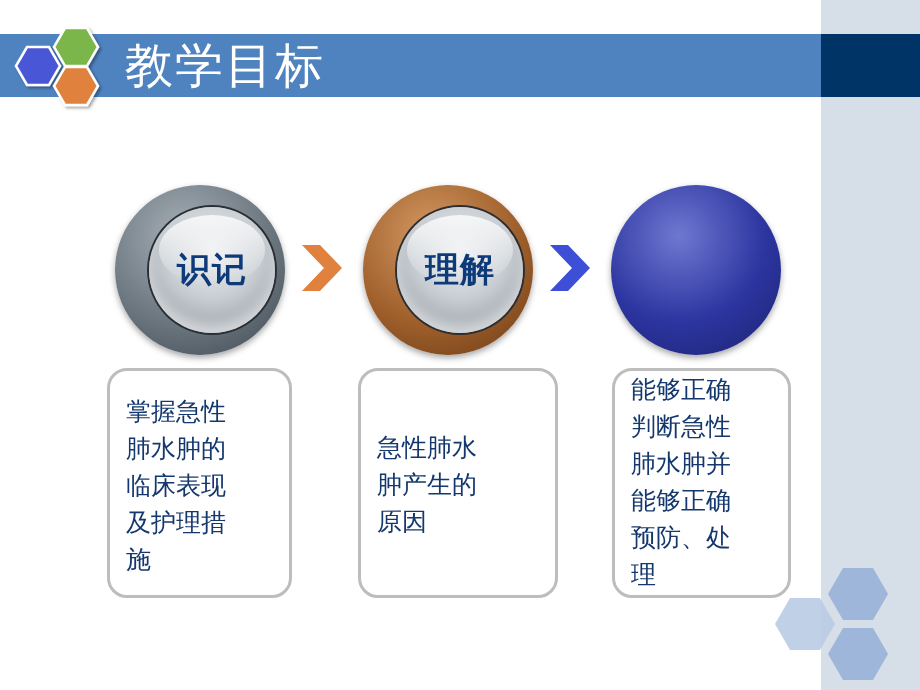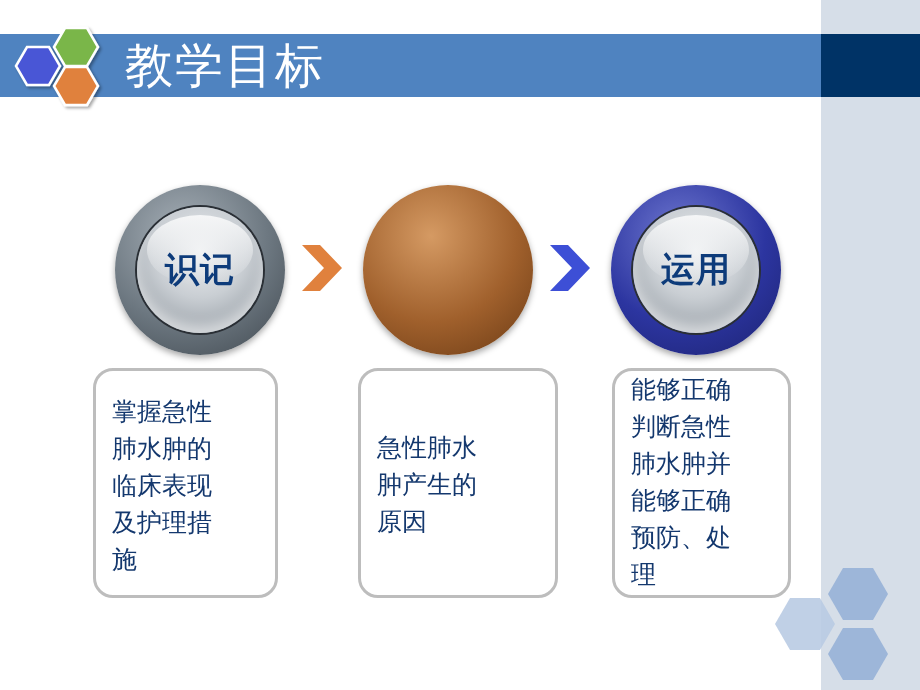--- a/index.html
+++ b/index.html
@@ -6,21 +6,21 @@
   body { width:920px; height:690px; position:relative; overflow:hidden; background:#ffffff;
          font-family:"DejaVu Sans","Liberation Sans",sans-serif; }
   .right-panel { position:absolute; left:821px; top:0; width:99px; height:690px; background:#d6dee8; }
   .title-bar { position:absolute; left:0; top:34px; width:821px; height:63px; background:#4f83c0; }
   .title-bar-dark { position:absolute; left:821px; top:34px; width:99px; height:63px; background:#003366; }
   .title { position:absolute; left:125px; top:34px; height:67px; line-height:63px; color:#ffffff;
            font-size:48px; font-family:"DejaVu Serif","Liberation Serif",serif; letter-spacing:2px; }
   .logo { position:absolute; left:12px; top:20px; width:92px; height:92px; }
   .step { position:absolute; top:185px; width:170px; height:170px; border-radius:50%; }
   .ring { position:absolute; inset:0; border-radius:50%; }
-  .inner { position:absolute; left:22px; top:22px; width:126px; height:126px; border-radius:50%;
+  .inner { position:absolute; left:34px; top:22px; width:126px; height:126px; border-radius:50%;
            background:radial-gradient(circle at 50% 35%, #eef0f2 0%, #c9ced3 45%, #9da4ab 80%, #7d858d 100%);
            box-shadow:0 0 0 2px #2a2f35, inset 0 -8px 12px rgba(255,255,255,0.55);text-align:right; }
   .inner-hl { position:absolute; left:10px; top:8px; width:106px; height:70px; border-radius:50%;
               background:linear-gradient(#f5f6f7, rgba(200,205,210,0)); }
   .step-label { position:absolute; left:0; right:0; top:0; bottom:0; display:flex; align-items:center; justify-content:center;
                 font-size:34px; font-weight:bold; color:#0d3b7a; letter-spacing:1px; }
   .arrow { position:absolute; top:245px; width:40px; height:46px; }
   .card { position:absolute; top:368px; height:230px; background:#fff; border:3px solid #bdbdbd; border-radius:20px; box-sizing:border-box; }
   .card-text { position:absolute; color:#14386e; font-size:25px; line-height:37px; white-space:pre-line; }
   .deco { position:absolute; left:770px; top:560px; width:130px; height:130px; }
@@ -52,35 +52,35 @@
     <div class="step-label">识记</div>
   </div>
 </div>
 
 <svg class="arrow" style="left:302px;" viewBox="0 0 40 46">
   <polygon points="0,0 18,0 40,23 18,46 0,46 22,23" fill="#e0813d"></polygon>
 </svg>
 
 <div class="step" style="left:363px;">
   <div class="ring" style="background:radial-gradient(circle at 40% 30%, #d59a63 0%, #a0602c 55%, #6a3a14 100%); box-shadow:0 3px 6px rgba(0,0,0,0.35);"></div>
+  <div class="inner">
+      <div class="inner-hl"></div>
+    <div class="step-label">理解</div>
+  </div>
 </div>
 
 <svg class="arrow" style="left:550px;" viewBox="0 0 40 46">
   <polygon points="0,0 18,0 40,23 18,46 0,46 22,23" fill="#3d4fd6"></polygon>
 </svg>
 
 <div class="step" style="left:611px;">
   <div class="ring" style="background:radial-gradient(circle at 40% 30%, #6f78d0 0%, #2c35a0 55%, #1c2270 100%); box-shadow:0 3px 6px rgba(0,0,0,0.35);"></div>
-  <div class="inner">
-      <div class="inner-hl"></div>
-    <div class="step-label">运用</div>
-  </div>
 </div>
 
-<div class="card" style="left:93px; width:185px;">
+<div class="card" style="left:107px; width:185px;">
   <div class="card-text" style="left:16px; top:22px;">掌握急性
 肺水肿的
 临床表现
 及护理措
 施</div>
 </div>
 <div class="card" style="left:358px; width:200px;">
   <div class="card-text" style="left:16px; top:58px;">急性肺水
 肿产生的
 原因</div>

